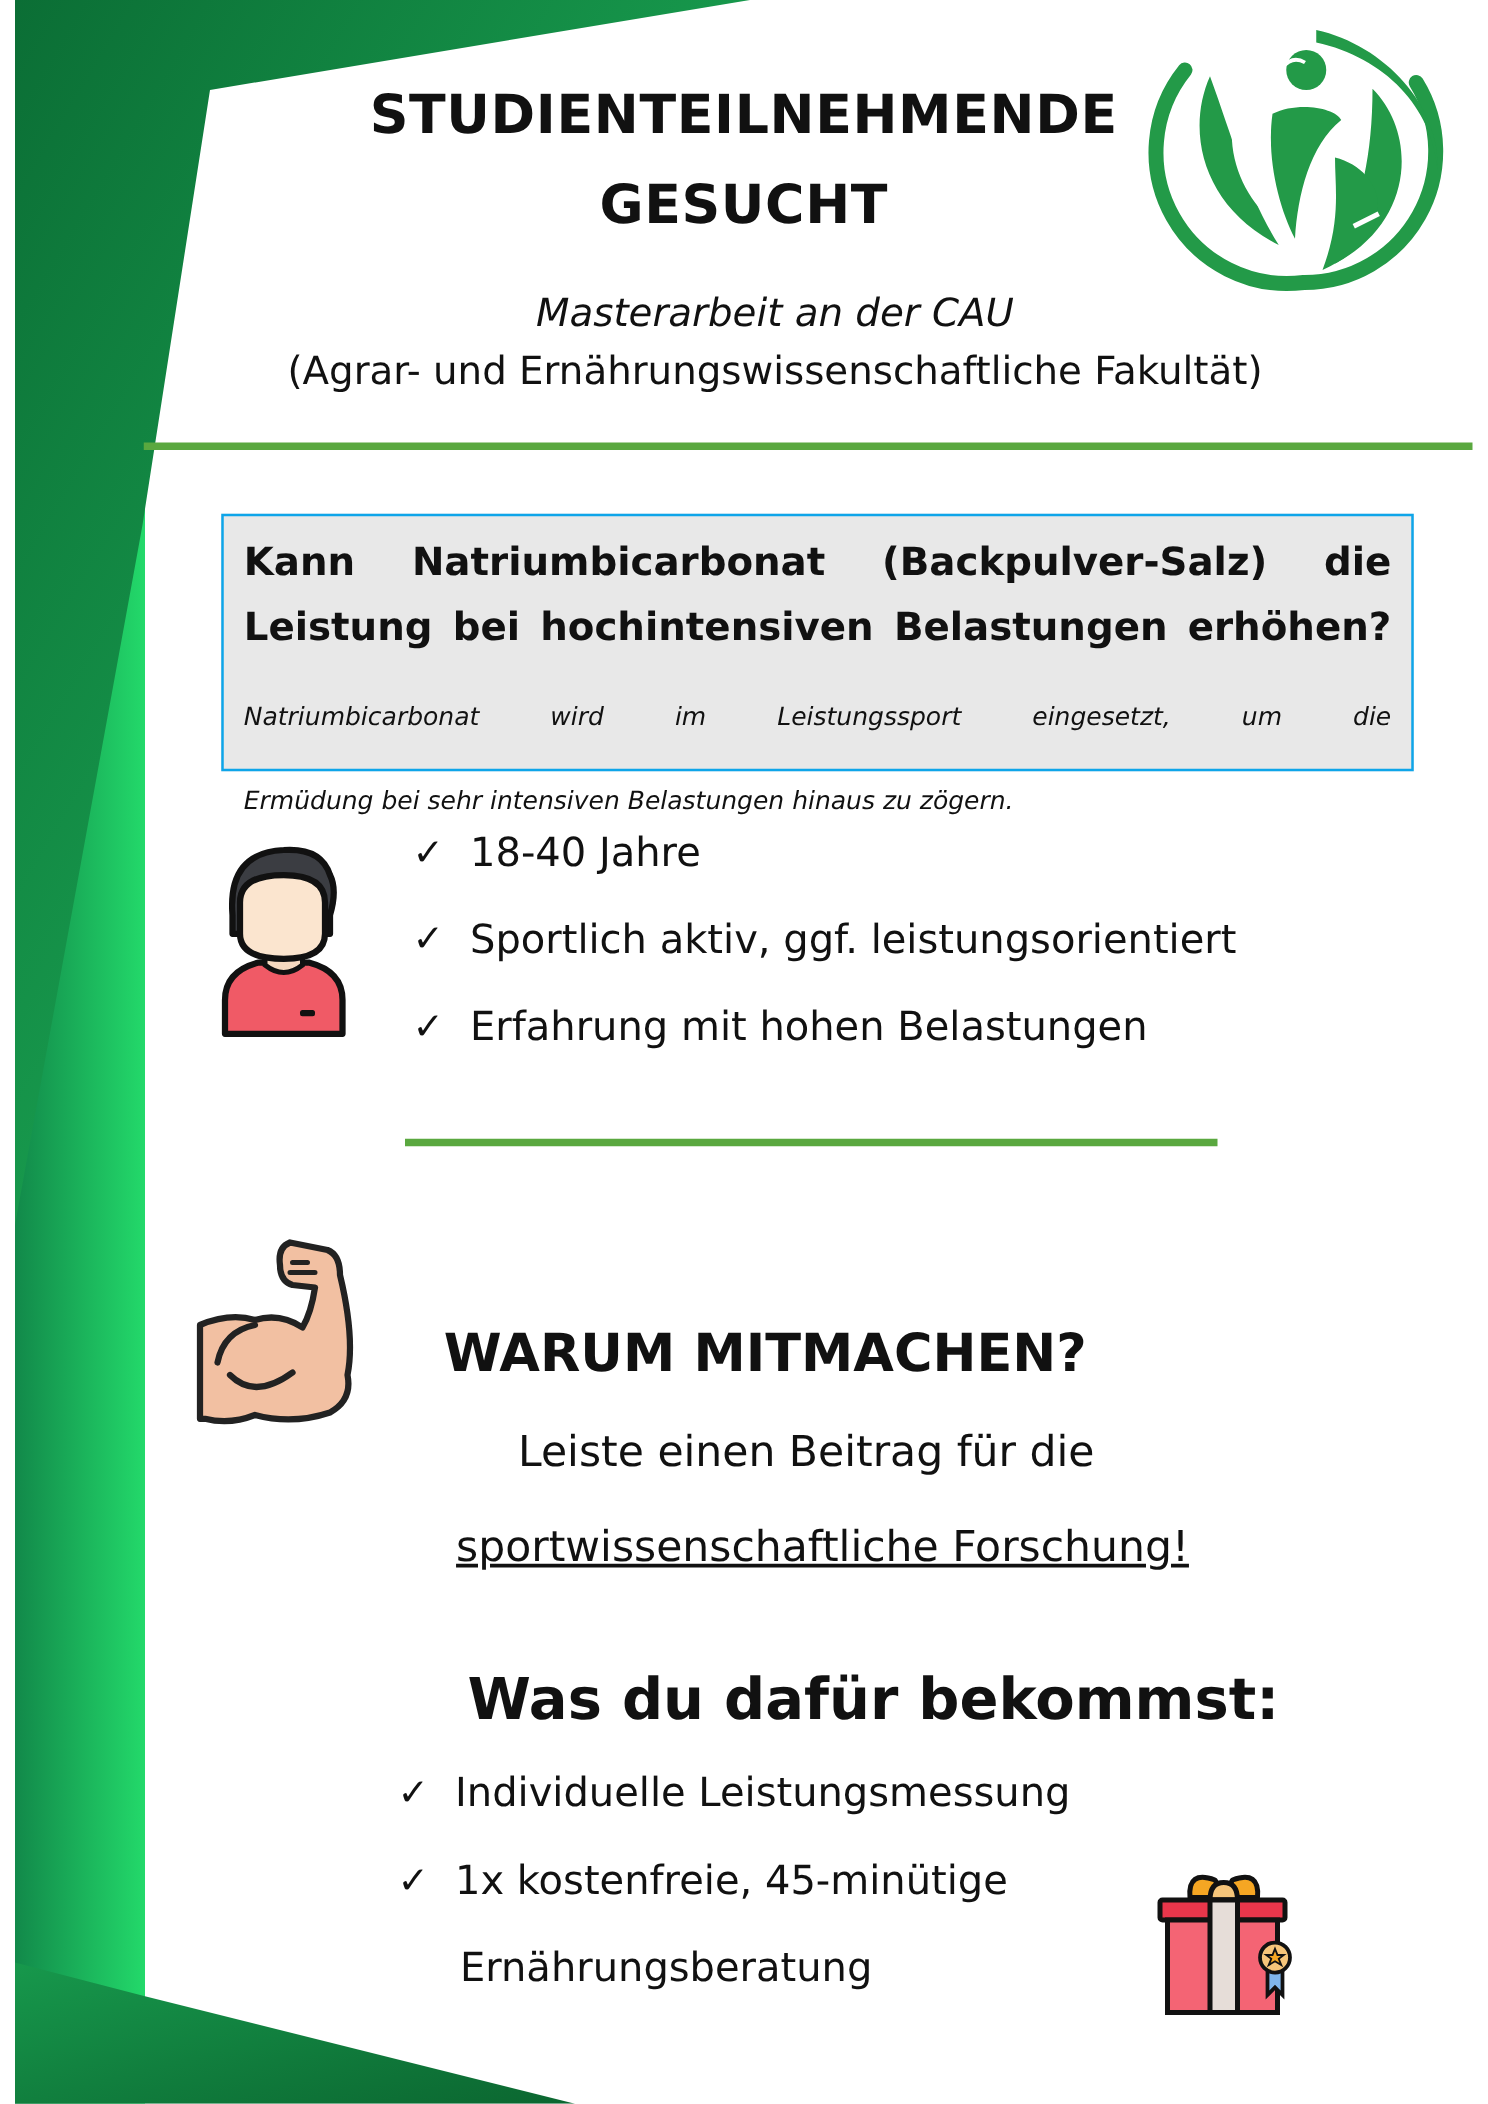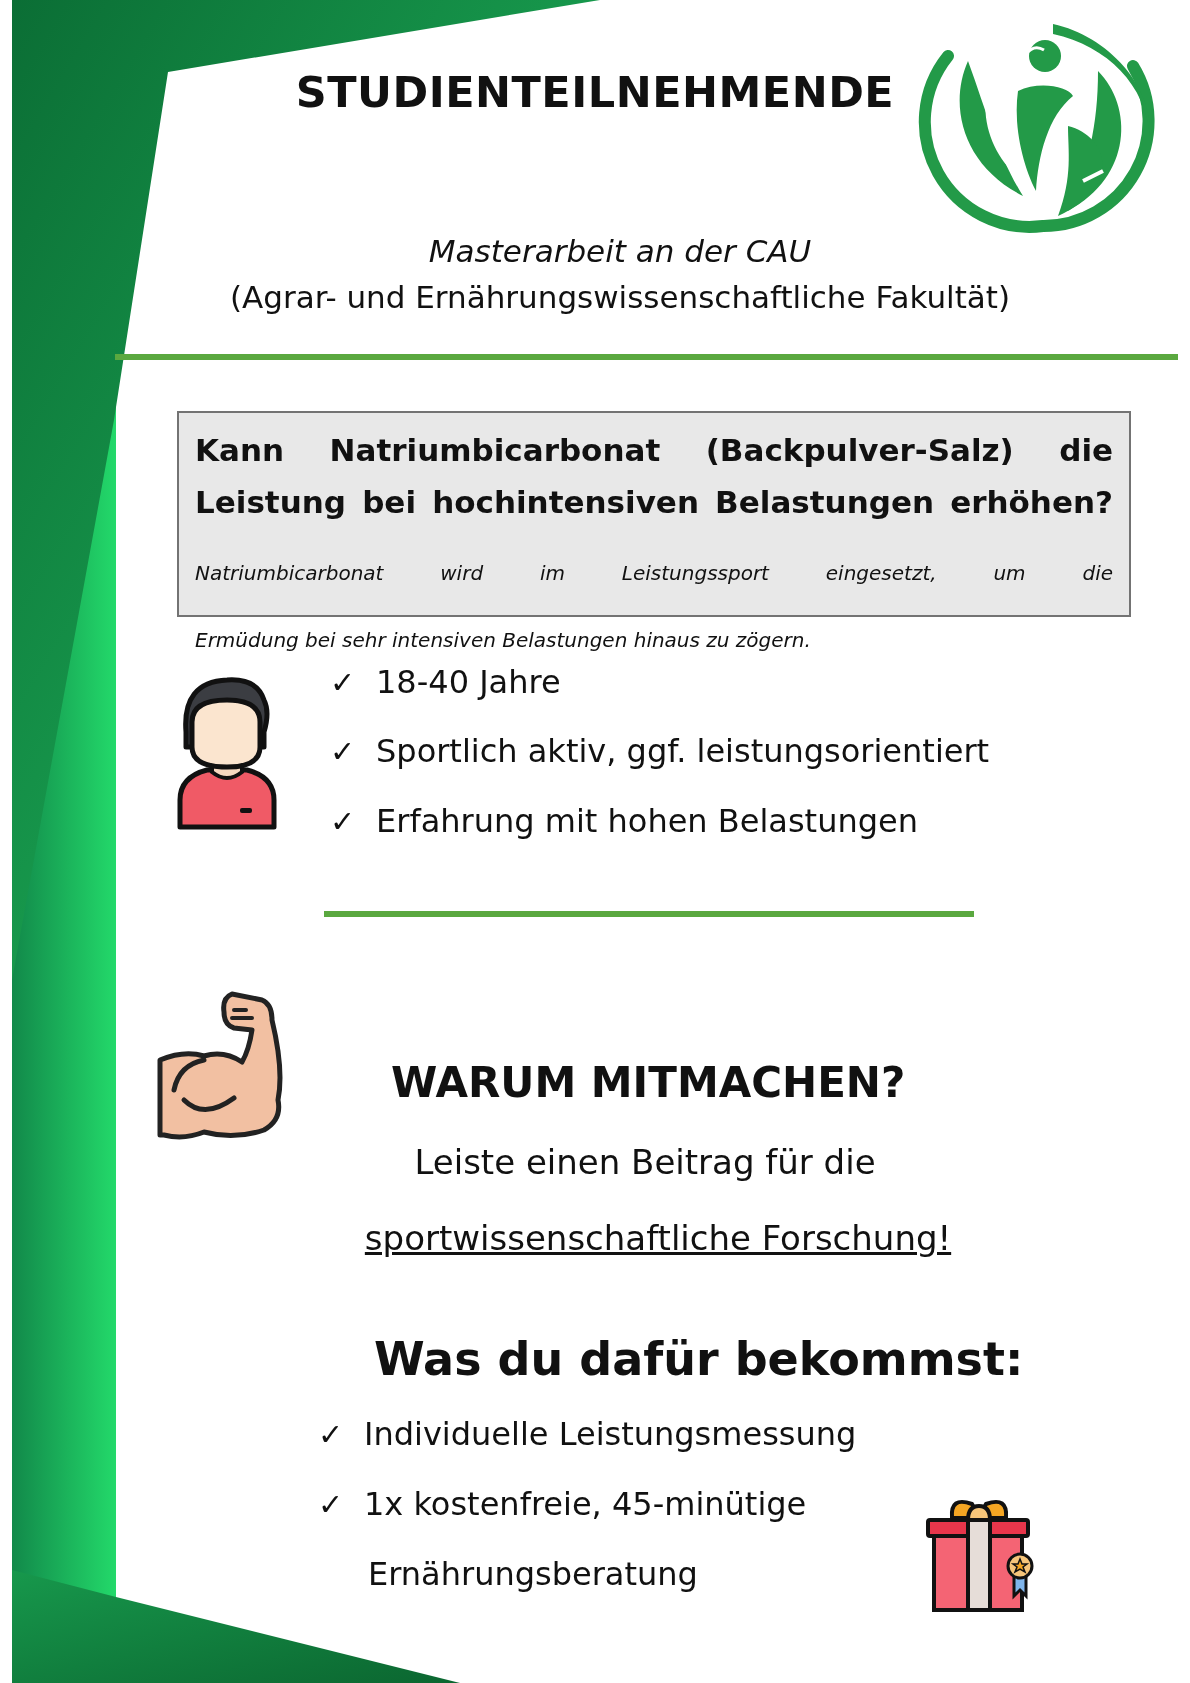--- a/index.html
+++ b/index.html
@@ -3,29 +3,29 @@
 <meta charset="utf-8">
 <style>
   html, body { margin:0; padding:0; }
   body { width:1190px; height:1683px; position:relative; overflow:hidden; background:#ffffff; font-family:"DejaVu Sans", sans-serif; color:#111; }
   .bg-shapes { position:absolute; inset:0; z-index:0; }
   .content { position:absolute; inset:0; z-index:1;padding-left:12px; }
   .abs { position:absolute; }
   .title { left:240px; width:710px; text-align:center; font-weight:bold; font-size:43px; line-height:52px; letter-spacing:0.5px; }
   .subtitle { text-align:center; font-size:31px; line-height:46px; }
   .divider { background:#5aa83f; height:6px; }
-  .qbox { left:177px; top:411px; width:954px; height:206px; box-sizing:border-box; background:#e8e8e8; border:2px solid #737373; padding:10px 16px 10px 16px; }
+  .qbox { left:177px; top:411px; width:954px; height:206px; box-sizing:border-box; background:#e8e8e8; border:2px solid #0ea5e9; padding:10px 16px 10px 16px; }
   .qtitle { font-weight:bold; font-size:31px; line-height:54px; text-align:justify; text-align-last:justify; }
   .qtitle2 { font-weight:bold; font-size:31px; line-height:50px; text-align:justify; text-align-last:justify; }
   .qdesc { font-style:italic; font-size:20px; line-height:42px; text-align:justify;margin-top:25px; }
   .qdesc.last { text-align:center; text-align-last:left; }
   .qdesc.first { text-align-last:justify; }
   .check-row { display:flex; align-items:center; font-size:32px; }
   .check { width:46px; font-size:30px; }
-  .heading2 { font-weight:bold; font-size:42px;margin-left:36px; }
+  .heading2 { font-weight:bold; font-size:42px; }
   .body-text { font-size:34px; text-align:center; }
   .heading3 { font-weight:bold; font-size:46px; }
 </style>
 </head>
 <body>
 
 <svg class="bg-shapes" width="1190" height="1683" viewBox="0 0 1190 1683">
   <defs>
     <linearGradient id="barGrad" x1="0" y1="0" x2="1" y2="0">
       <stop offset="0" stop-color="#12894a"></stop>
@@ -47,20 +47,21 @@
   <polygon points="12,0 600,0 168,72 114,420 12,980" fill="url(#topGrad)"></polygon>
 
   <polygon points="12,1570 116,1597 460,1683 12,1683" fill="url(#botGrad)"></polygon>
 
   <rect x="0" y="0" width="12" height="1683" fill="#ffffff"></rect>
 </svg>
 
 <div class="content">
 
   <div class="abs title" style="top:66px;">STUDIENTEILNEHMENDE</div>
+  <div class="abs title" style="top:138px;">GESUCHT</div>
 
   <svg class="abs" style="left:918px; top:16px;" width="250" height="220" viewBox="0 0 250 220">
     <g fill="none" stroke="#239a48" stroke-width="12" stroke-linecap="round">
       <path d="M30 40 A105 105 0 0 0 125 210 A105 105 0 0 0 215 50"></path>
     </g>
     <path d="M135 8 C190 20 235 70 232 120 C228 70 190 30 135 18 Z" fill="#239a48"></path>
     <circle cx="127" cy="40" r="16" fill="#239a48"></circle>
     <path d="M108 38 q8 -10 18 -4" fill="none" stroke="#fff" stroke-width="3"></path>
     <path d="M100 75 C120 65 150 70 155 80 C130 100 120 140 118 175 C105 150 95 110 100 75 Z" fill="#239a48"></path>
     <path d="M50 45 C30 90 45 150 105 180 C80 140 70 100 50 45 Z" fill="#239a48"></path>

